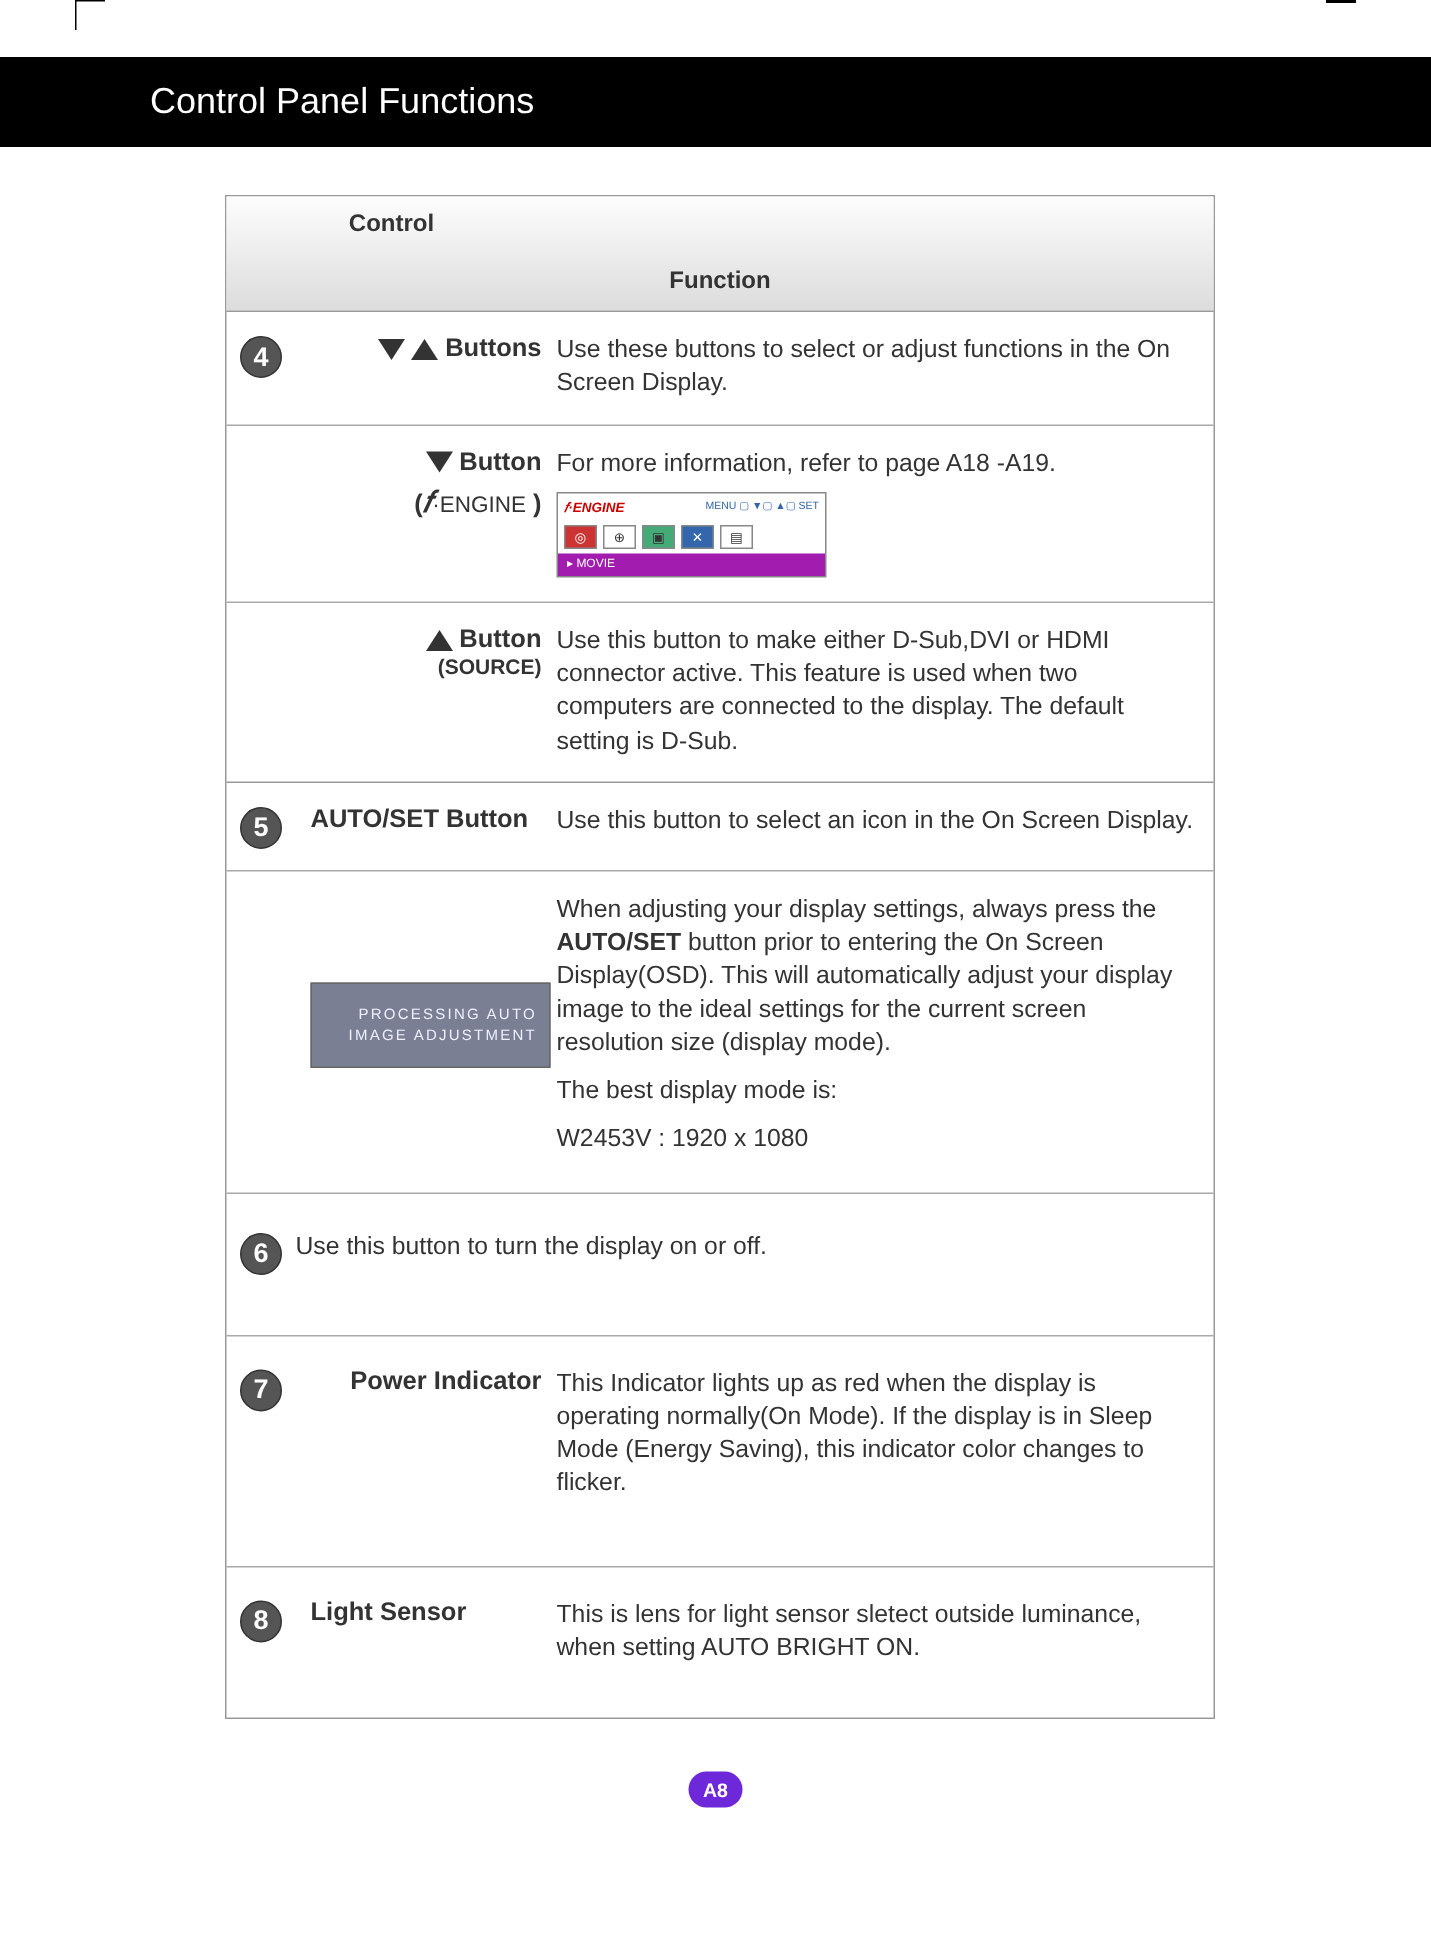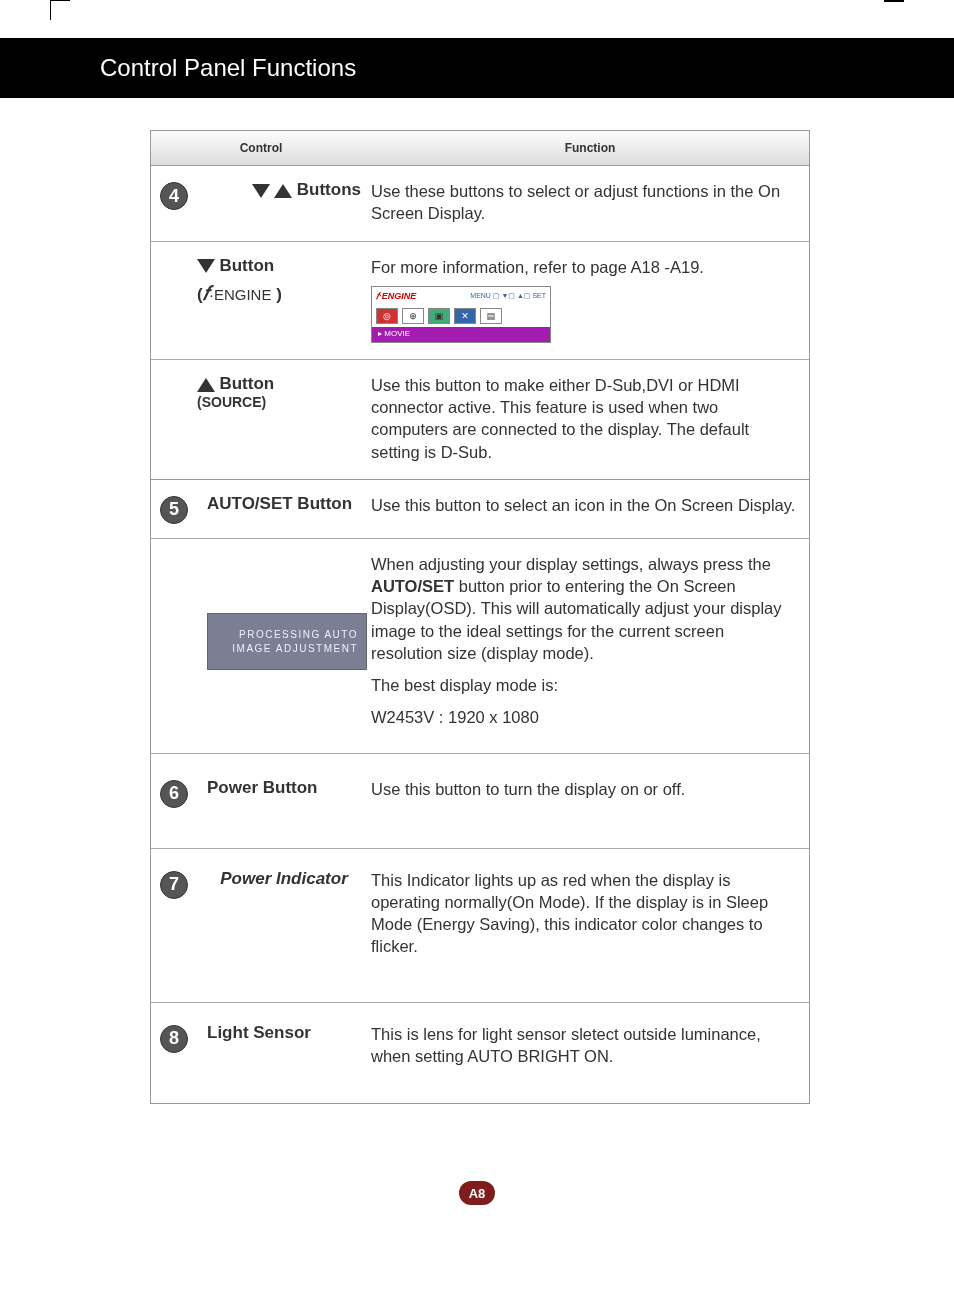--- a/index.html
+++ b/index.html
@@ -32,22 +32,23 @@
     left: 150px;
     width: 660px;
     border: 1px solid #999;
   }
 
   .head-row {
     display: flex;
     background: linear-gradient(#fdfdfd, #dcdcdc);
     border-bottom: 1px solid #999;
     font-weight: bold;
-    font-size: 12px;
+    font-size: 16px;
     color: #333;
+    flex-direction: column;
   }
   .head-row .col1 { width: 220px; text-align:center; padding: 10px 0; }
   .head-row .col2 { flex:1; text-align:center; padding: 10px 0; }
 
   .row {
     display: flex;
     border-bottom: 1px solid #aaa;
     padding: 16px 10px 16px 0;
   }
   .row:last-child { border-bottom:none; }
@@ -63,21 +64,21 @@
     font-weight:bold; font-size:18px;
     border:1px solid #333;
   }
 
   .sub {
     display:flex;
     border-bottom:1px solid #aaa;
     padding: 14px 10px 16px 0;
   }
   .sub .col-badge { width:46px; }
-  .sub .col-ctrl { width:174px; text-align:left;}
+  .sub .col-ctrl { width:174px; text-align:right;}
   .sub .col-func { flex:1; font-size:16.5px; line-height:1.35;}
 
   .ctrl-label { font-weight:bold; font-size:17px; }
   .ctrl-sub   { font-weight:bold; font-size:14px; }
 
   .tri-down { display:inline-block; width:0; height:0; border-left:9px solid transparent; border-right:9px solid transparent; border-top:14px solid #333; vertical-align:middle;}
   .tri-up   { display:inline-block; width:0; height:0; border-left:9px solid transparent; border-right:9px solid transparent; border-bottom:14px solid #333; vertical-align:middle;}
 
   .fengine-box {
     width:180px; border:1px solid #888; font-size:9px;
@@ -96,21 +97,21 @@
     background:#7a7f93; color:#eef;
     font-size:10px; letter-spacing:1.5px;
     border:1px solid #666;
     margin-top: 60px;
   }
   .osd-preview div { margin:3px 0; }
   .func-title { font-weight:bold; }
 
   .page-num {
     position:absolute; bottom:100px; left:50%; transform:translateX(-50%);
-    width:36px; height:24px; background:#7f1d1d; color:#fff;
+    width:36px; height:24px; background:#6d28d9; color:#fff;
     border-radius:12px; display:flex; align-items:center; justify-content:center;
     font-size:13px; font-weight:bold;
   }
 
   .f-italic { font-style: italic; font-family: 'Times New Roman', serif; font-weight: bold; font-size: 20px; }
   .engine-text { font-family: Arial; font-size: 15px; letter-spacing: 0px; }
 </style>
 </head>
 <body>
 
@@ -200,29 +201,28 @@
         <div style="margin-top:10px;">The best display mode is:</div>
         <div style="margin-top:10px;">W2453V : 1920 x 1080</div>
       </div>
     </div>
   </div>
 
   <div class="row" style="padding:24px 10px 40px 0;">
     <div class="col-badge">
         <div class="badge">6</div>
       </div>
-    <div class="col-ctrl" style="text-align:left; padding-left:10px;"><span class="ctrl-label">Power Button</span></div>
     <div class="col-func">Use this button to turn the display on or off.</div>
   </div>
 
   <div class="row" style="padding:20px 10px 44px 0;">
     <div class="col-badge">
         <div class="badge">7</div>
       </div>
-    <div class="col-ctrl" style="text-align:center; padding-left:10px;font-style:italic;"><span class="ctrl-label">Power Indicator</span></div>
+    <div class="col-ctrl" style="text-align:right; padding-left:10px;"><span class="ctrl-label">Power Indicator</span></div>
     <div class="col-func">This Indicator lights up as red when the display is operating normally(On Mode). If the display is in Sleep Mode (Energy Saving), this indicator color changes to flicker.</div>
   </div>
 
   <div class="row" style="padding:20px 10px 36px 0; border-bottom:none;">
     <div class="col-badge">
         <div class="badge">8</div>
       </div>
     <div class="col-ctrl" style="text-align:left; padding-left:10px;"><span class="ctrl-label">Light Sensor</span></div>
     <div class="col-func">This is lens for light sensor sletect outside luminance, when setting AUTO BRIGHT ON.</div>
   </div>

